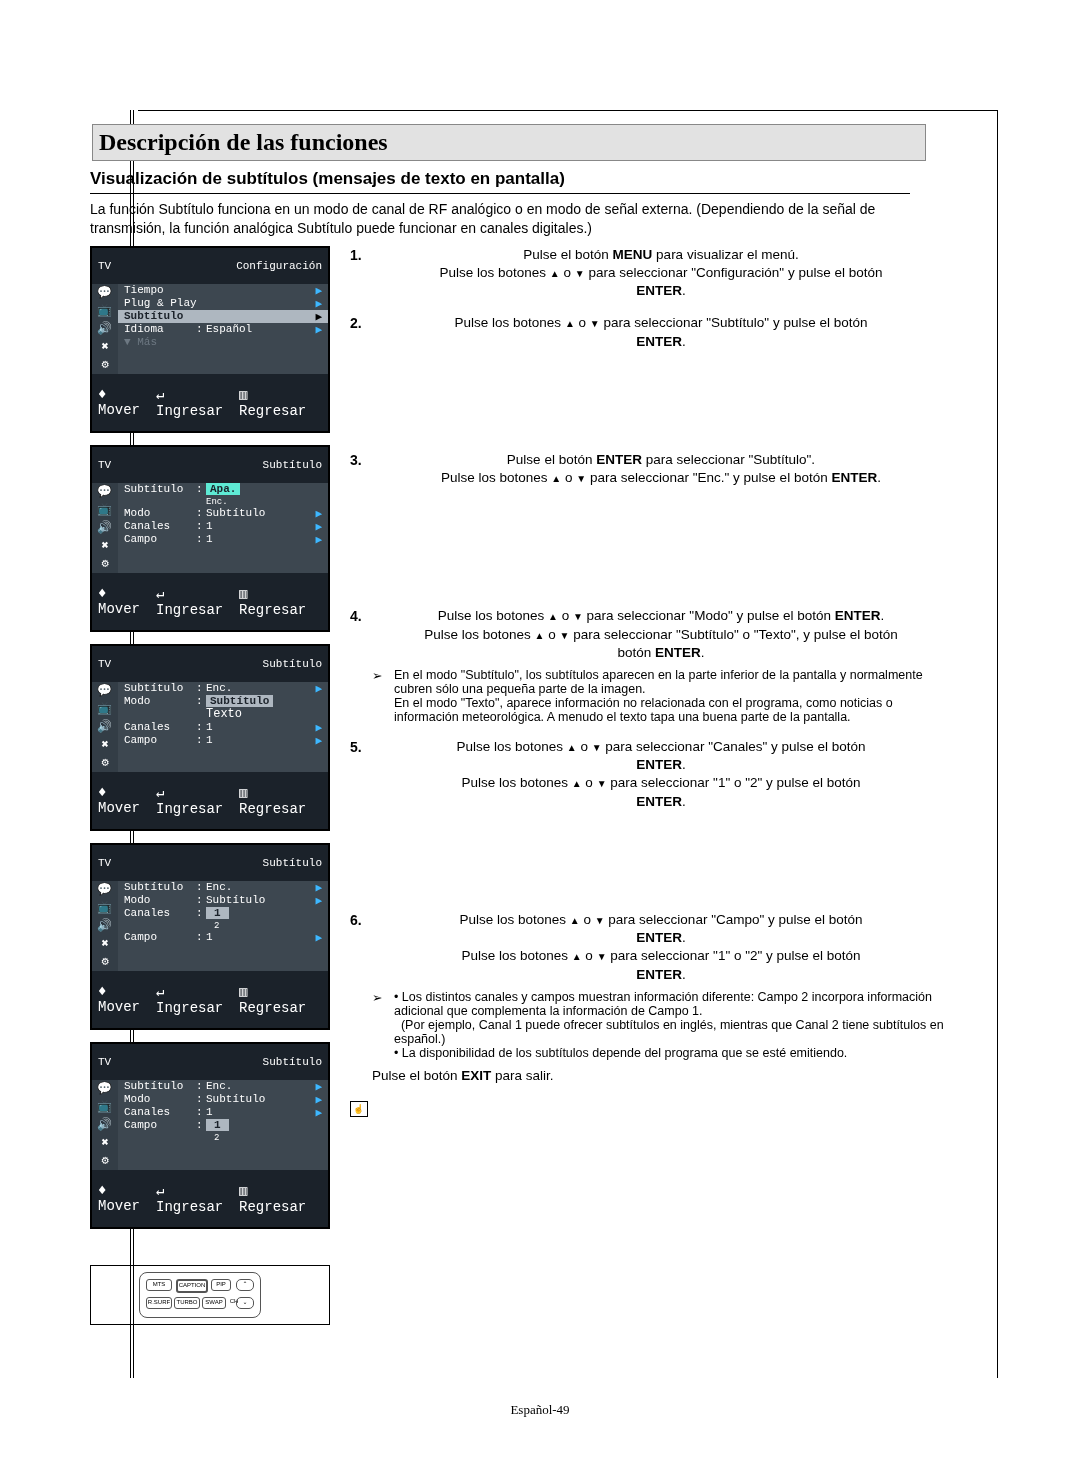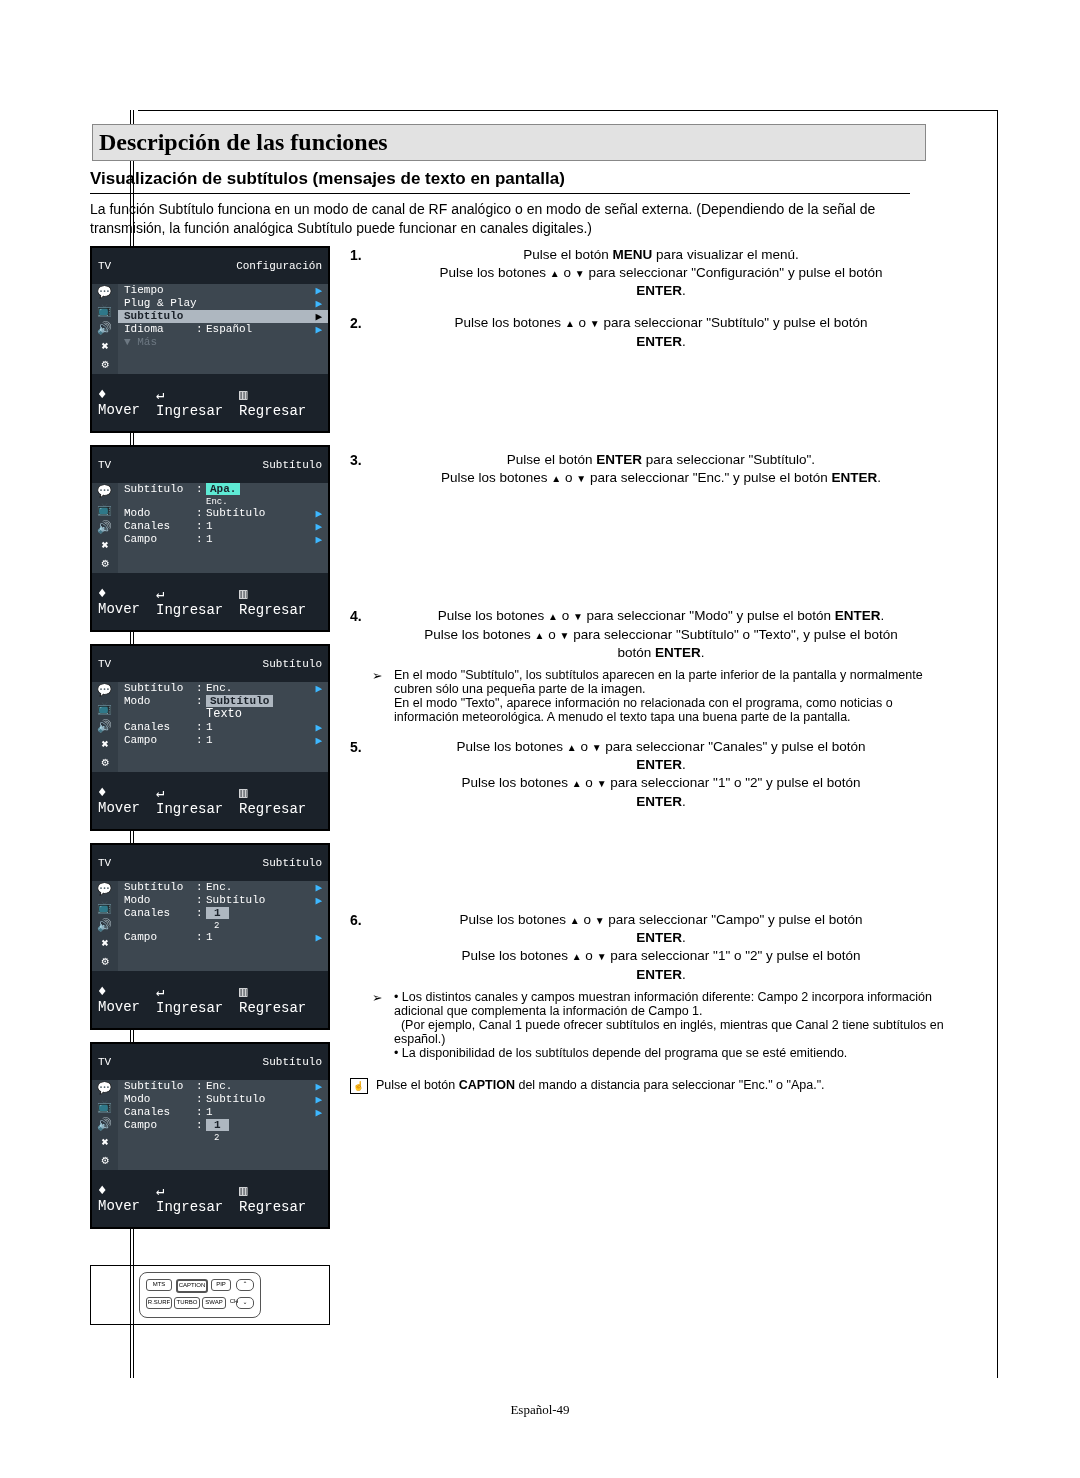--- a/index.html
+++ b/index.html
@@ -354,24 +354,24 @@
         </div>
           </div>
         <div class="pointer">
             <div class="sym">➢</div>
             <div>
           • <span>Los distintos canales y campos muestran información diferente: Campo 2 incorpora información adicional que complementa la información de Campo 1.</span><br>
           &nbsp;&nbsp;<span>(Por ejemplo, Canal 1 puede ofrecer subtítulos en inglés, mientras que Canal 2 tiene subtítulos en español.)</span><br>
           • <span>La disponibilidad de los subtítulos depende del programa que se esté emitiendo.</span>
         </div>
           </div>
+        <div style="margin:8px 0 0 22px">
+          <span>Pulse el botón </span><b>EXIT</b><span> para salir.</span>
+        </div>
         <div class="tip">
             <div class="box">☝</div>
-            <div>
-          <span>Pulse el botón </span><b>CAPTION</b><span> del mando a distancia para seleccionar "Enc." o "Apa.".</span>
-        </div>
           </div>
       </div>
     </div>
   </div>
 
   <div class="page-num">Español-49</div>
 </div>
 
 </body></html>

